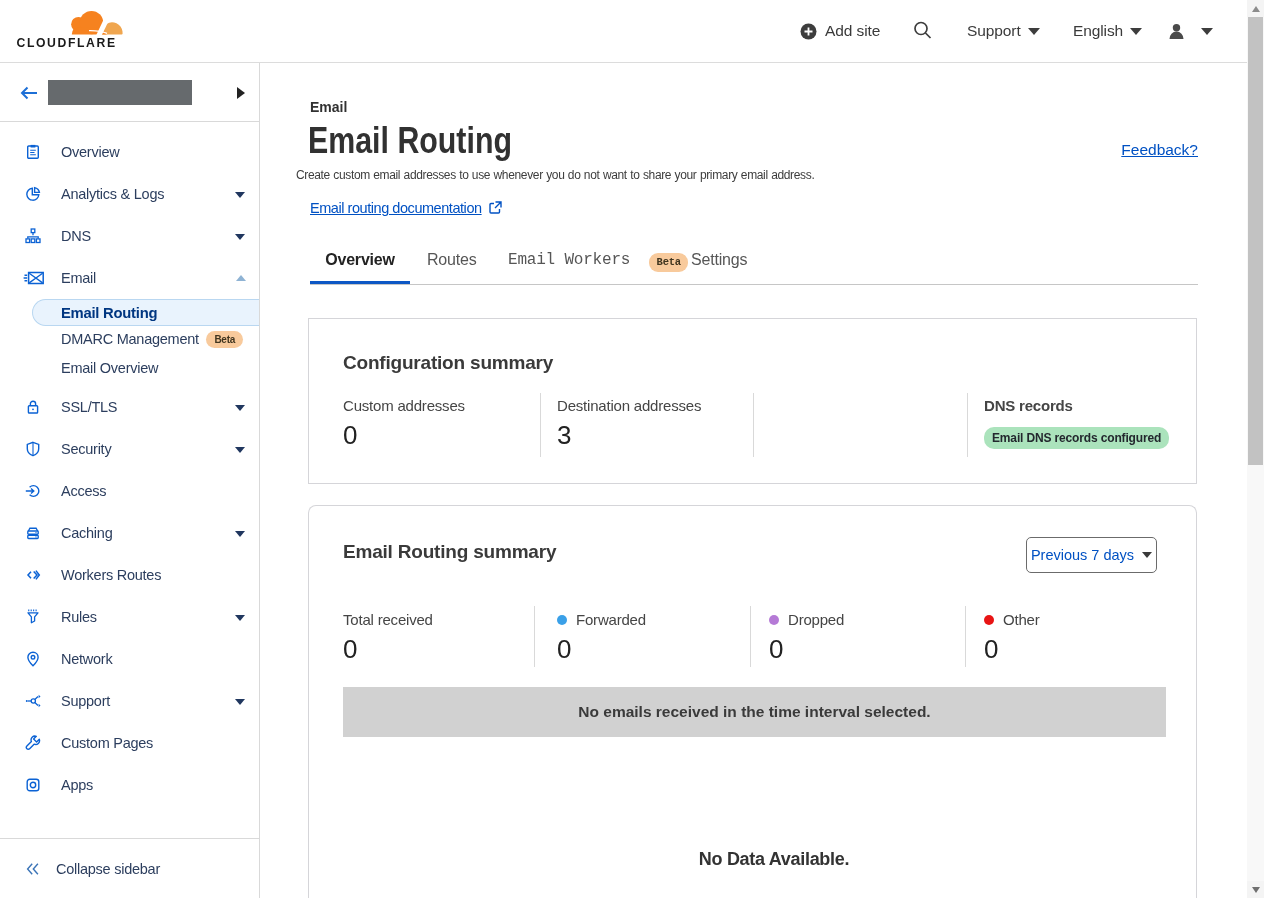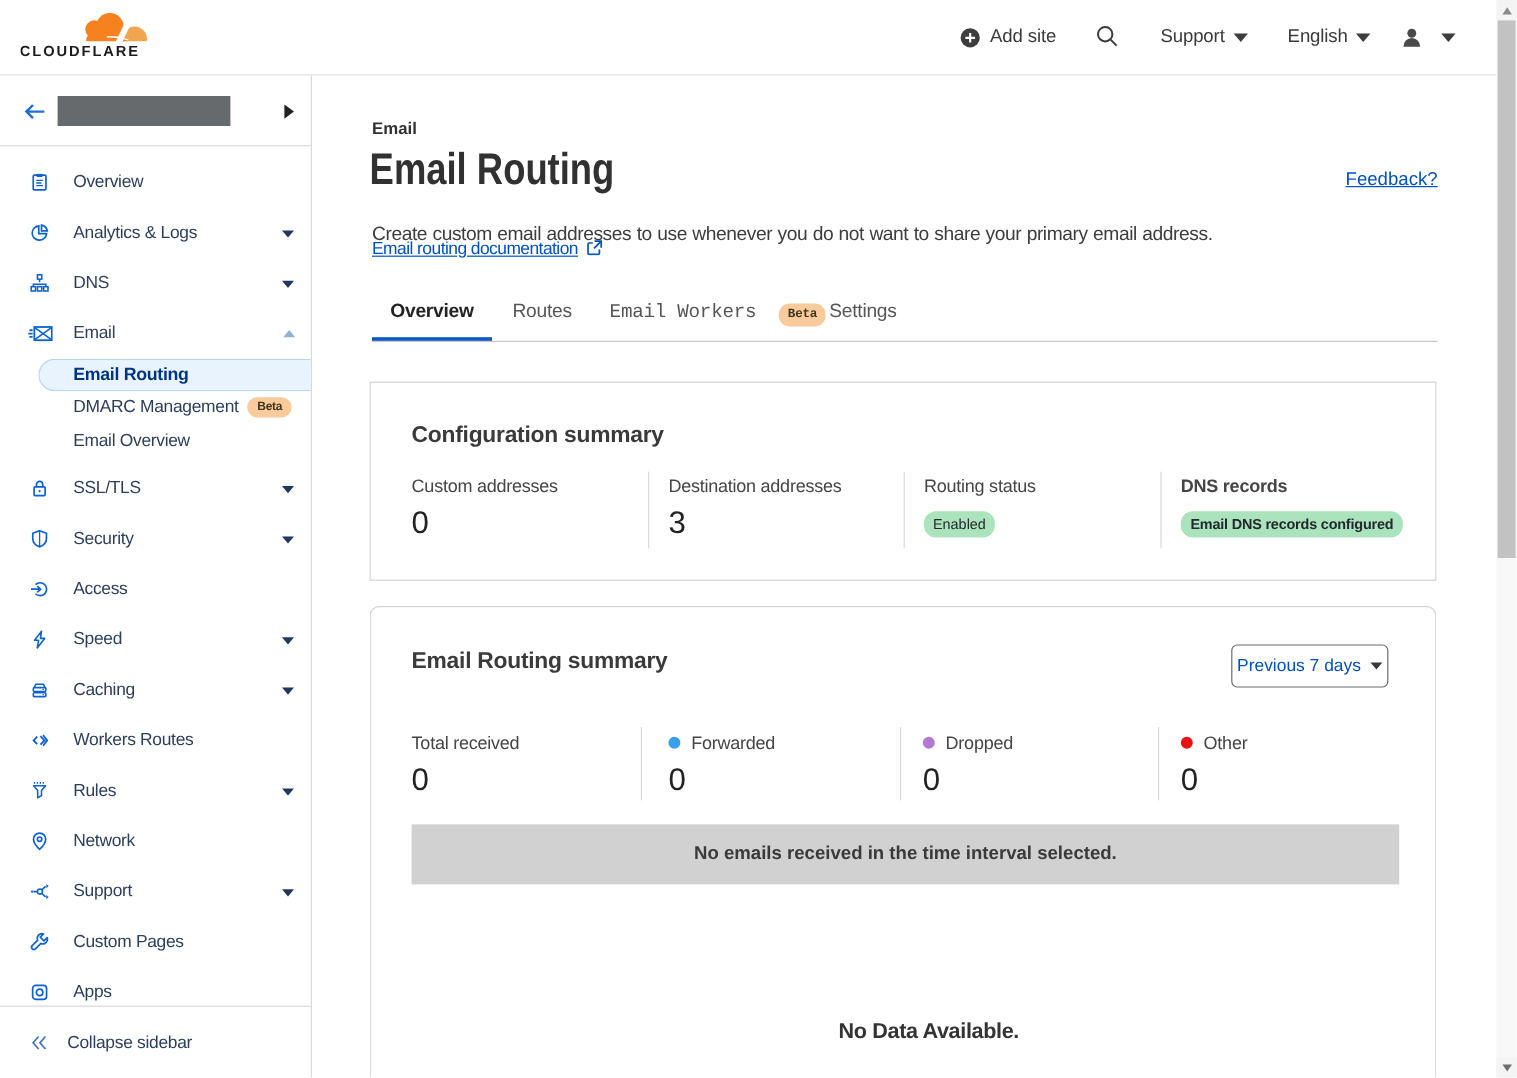--- a/index.html
+++ b/index.html
@@ -37,21 +37,21 @@
 .beta { display:inline-block; background:#f8ca9c; color:#40351f; font-size:10px; font-weight:bold; border-radius:9px; padding:3.5px 8px; line-height:1; }
 #sbbottom { position:absolute; top:775px; left:0; width:259px; border-top:1px solid #d9d9d9; height:60px; }
 #sbbottom .lbl { position:absolute; left:56px; top:50%; transform:translateY(-50%); font-size:14.5px; color:#2c3e5e; letter-spacing:-0.25px; }
 #sbbottom svg { position:absolute; left:25px; top:22px; }
 
 
 #main { position:absolute; left:260px; top:63px; width:987px; height:835px; background:#fff; }
 #crumb { position:absolute; left:50px; top:36px; font-size:14px; font-weight:bold; color:#313131; }
 #h1 { position:absolute; left:48px; top:57px; font-size:37px; font-weight:bold; color:#313131; transform:scaleX(0.82); transform-origin:0 0; white-space:nowrap; letter-spacing:0; }
 #feedback { position:absolute; right:49px; top:78px; font-size:15.5px; color:#0051c3; text-decoration:underline; }
-#desc { position:absolute; left:50px; top:105px; font-size:16px; color:#3d3d3d; letter-spacing:-0.35px; word-spacing:0.4px;margin-top:19px; }
+#desc { position:absolute; left:36px; top:105px; font-size:12px; color:#3d3d3d; letter-spacing:-0.35px; word-spacing:0.4px; }
 #doclink { position:absolute; left:50px; top:137px; font-size:14.5px; color:#0051c3; letter-spacing:-0.45px; }
 #doclink a { color:#0051c3; }
 #tabs { position:absolute; left:50px; top:182px; width:888px; height:40px; border-bottom:1px solid #c6c6c6; }
 .tab { position:absolute; top:0; height:100%; font-size:16px; color:#565656; letter-spacing:-0.2px; display:flex; align-items:flex-start; }
 .tab.active { color:#232323; font-weight:bold; border-bottom:3px solid #0d57c4; }
 
 .card { position:absolute; left:48px; width:889px; background:#fff; border:1px solid #d5d5d9; border-radius:0; }
 #card1 { top:255px; height:166px; }
 #card2 { top:442px; height:460px; border-bottom:none; border-radius:8px 8px 0 0; }
 .cardtitle { position:absolute; left:34px; font-size:19px; font-weight:bold; color:#3a3a3a; letter-spacing:-0.2px; }
@@ -196,27 +196,20 @@
         <span class="ic"><svg width="16" height="16" viewBox="0 0 16 16">
             <g fill="none" stroke="#0b62d4" stroke-width="1.4">
               <path d="M4.6 4.2 a5.4 5.4 0 1 1 0 7.6"></path>
               <path d="M0.8 8 H8.6 M6 5.4 L8.8 8 L6 10.6"></path>
             </g>
           </svg></span>
         <span class="lbl">Access</span>
       </div>
     <div class="nitem">
         <span class="ic"><svg width="16" height="16" viewBox="0 0 16 16">
-            <path d="M9.6 1 L3.8 8.6 H7.2 L6 15 L12.2 7 H8.7 Z" fill="none" stroke="#0b62d4" stroke-width="1.3" stroke-linejoin="round"></path>
-          </svg></span>
-        <span class="lbl">Speed</span>
-        <span class="cv"></span>
-      </div>
-    <div class="nitem">
-        <span class="ic"><svg width="16" height="16" viewBox="0 0 16 16">
             <g fill="none" stroke="#0b62d4" stroke-width="1.35">
               <path d="M3.4 6 L4.9 3.2 H11.1 L12.6 6"></path>
               <rect x="2.8" y="6" width="10.4" height="3.2" rx="0.8"></rect>
               <rect x="2.8" y="10.3" width="10.4" height="3.2" rx="0.8"></rect>
               <circle cx="11" cy="7.6" r="0.65" fill="#0b62d4" stroke="none"></circle>
               <circle cx="11" cy="11.9" r="0.65" fill="#0b62d4" stroke="none"></circle>
             </g>
           </svg></span>
         <span class="lbl">Caching</span>
         <span class="cv"></span>
@@ -306,24 +299,20 @@
   <div class="card" id="card1">
     <div class="cardtitle" style="top:33px;">Configuration summary</div>
     <div style="position:absolute; left:34px; top:78px;">
       <div class="statlbl">Custom addresses</div>
       <div class="statval">0</div>
     </div>
     <div style="position:absolute; left:248px; top:78px;">
       <div class="statlbl">Destination addresses</div>
       <div class="statval">3</div>
     </div>
-    <div style="position:absolute; left:461px; top:78px;">
-      <div class="statlbl">Routing status</div>
-      <div style="margin-top:14px;"><span style="background:#abe3bc;color:#23282e;font-size:12px;padding:4px 7.5px;border-radius:10px;">Enabled</span></div>
-    </div>
     <div style="position:absolute; left:675px; top:78px;font-weight:bold;">
       <div class="statlbl">DNS records</div>
       <div style="margin-top:14px;"><span style="background:#abe3bc;color:#23282e;font-size:12px;padding:4px 8px;border-radius:10px;letter-spacing:-0.15px;">Email DNS records configured</span></div>
     </div>
     <div class="vsep" style="left:231px; top:74px; height:64px;"></div>
     <div class="vsep" style="left:444px; top:74px; height:64px;"></div>
     <div class="vsep" style="left:658px; top:74px; height:64px;"></div>
   </div>
 
   <div class="card" id="card2">

